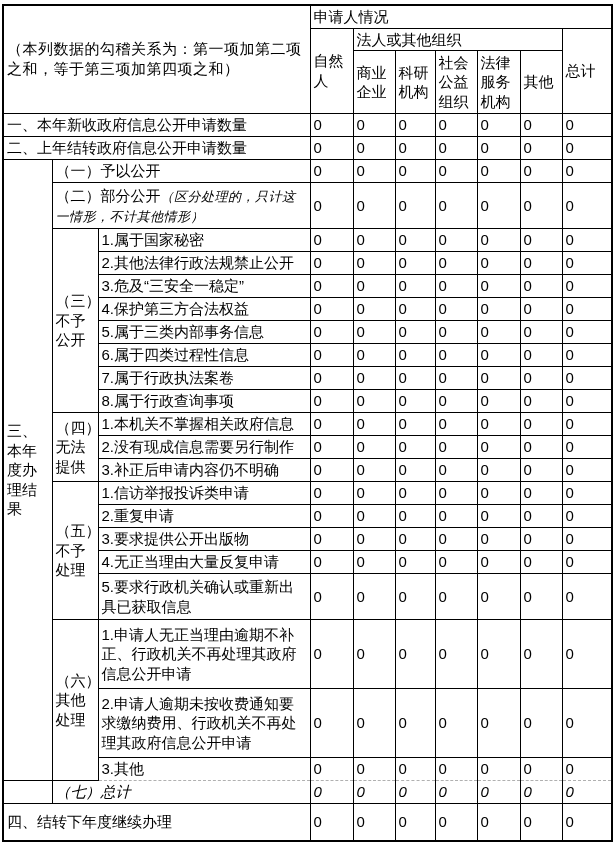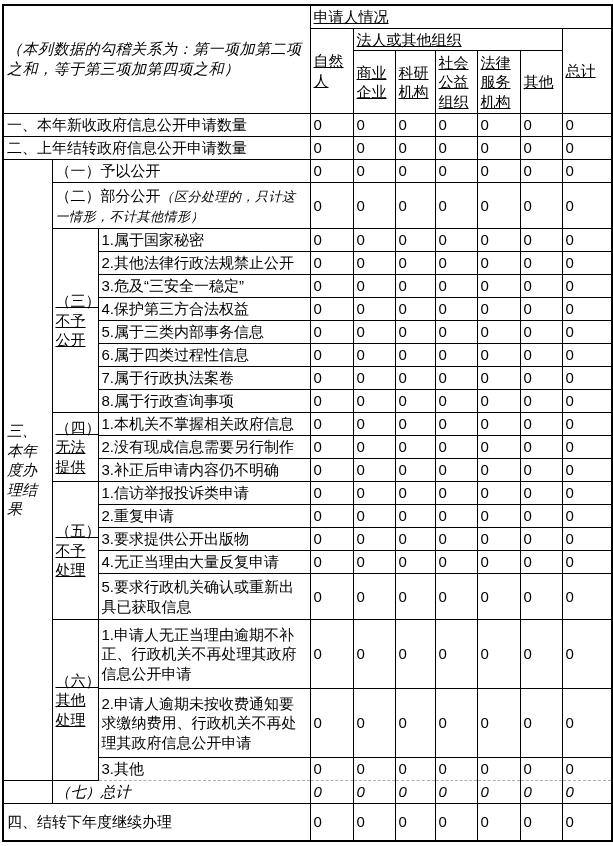--- a/index.html
+++ b/index.html
@@ -15,39 +15,39 @@
   table.report td{
     border:1px solid #000;
     font-size:15px;line-height:1.3;color:#000;
     vertical-align:middle;text-align:left;
     padding:1px 3px;overflow:hidden;word-break:break-all;
   }
   tr{height:23px;}
   tr.hr1{height:23px;}
   tr.hr2{height:22px;}
   tr.hr3{height:63px;}
-  td.hcell{padding:1px 4px;text-decoration:underline;}
+  td.hcell{padding:1px 4px;}
   td.corner{
-    font-family:"Liberation Serif","DejaVu Serif",serif;font-style:italic;
+    font-family:"Liberation Serif","DejaVu Serif",serif;
     font-size:14px;line-height:1.8;letter-spacing:.5px;padding:2px 10px;
   }
   td.lab{padding-left:4px;}
   td.toplab{padding-left:3px;}
   td.seca{padding:0 5px;line-height:1.5;}
-  td.secb{padding:0 2px 0 3px;line-height:1.45;text-decoration:underline;}
+  td.secb{padding:0 2px 0 3px;line-height:1.45;}
   td.v{padding-left:4px;}
   td.vtop{vertical-align:top;padding-top:2px;}
   span.note{
     font-family:"Liberation Serif","DejaVu Serif",serif;font-style:italic;
     font-size:13px;letter-spacing:.5px;
   }
   
   tr.dasht > td{border-top:1px dashed #b0b0b0;font-style:italic;}
   tr.dashb > td{border-bottom:1px dashed #b0b0b0;}
-  td.seca{border-bottom:1px dashed #b0b0b0;font-style:italic;}
+  td.seca{border-bottom:1px dashed #b0b0b0;}
 </style>
 </head>
 <body>
 
 <div class="page">
   <table class="report">
     <colgroup>
       <col style="width:49px">
         <col style="width:46px">
         <col style="width:212px">

